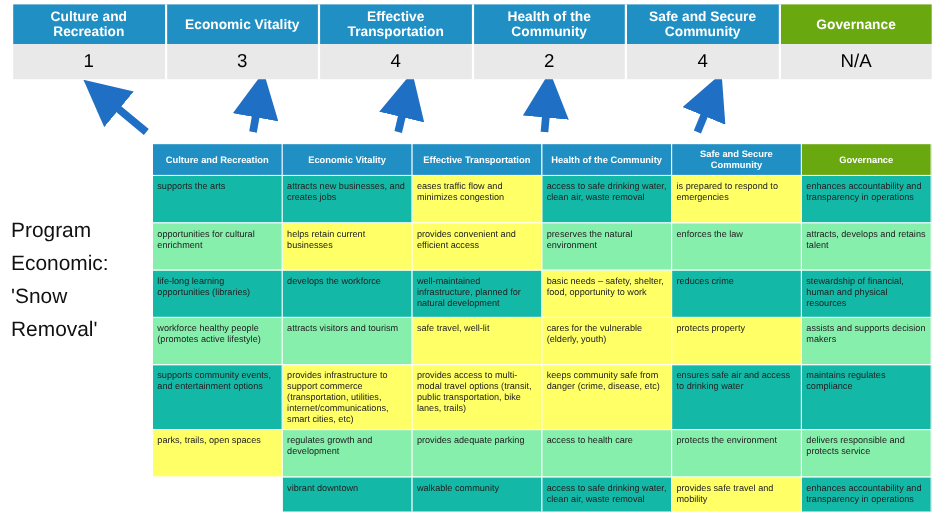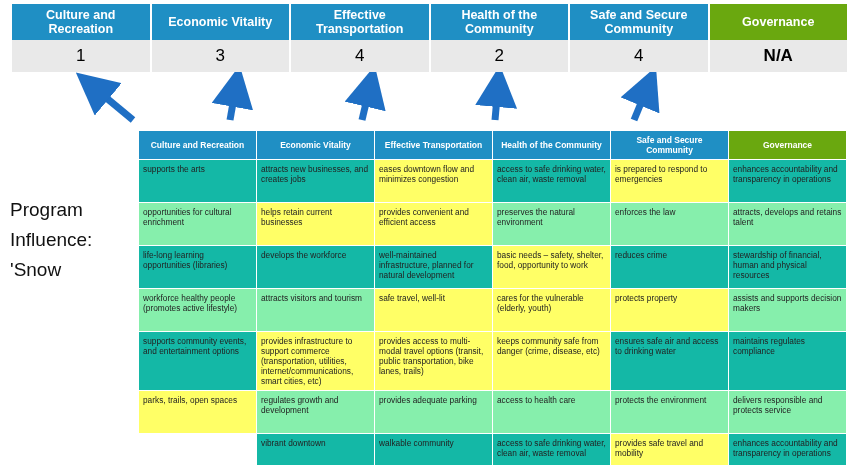--- a/index.html
+++ b/index.html
@@ -57,21 +57,21 @@
   .score-cell {
     flex: 1 1 0;
     display: flex;
     align-items: center;
     justify-content: center;
     font-size: 17px;
     color: #000000;
     box-sizing: border-box;
     border-right: 2px solid #ffffff;
   }
-  .score-cell:last-child { border-right: none; font-weight: bold; }
+  .score-cell:last-child { border-right: none; }
 
   
   #arrows {
     position: absolute;
     left: 0;
     top: 72px;
     width: 859px;
     height: 60px;
   }
 
@@ -167,22 +167,23 @@
     <line x1="133" y1="48" x2="92" y2="14"></line>
     <line x1="230" y1="48" x2="236" y2="14"></line>
     <line x1="362" y1="48" x2="370" y2="14"></line>
     <line x1="495" y1="48" x2="498" y2="14"></line>
     <line x1="634" y1="48" x2="648" y2="14"></line>
   </g>
 </svg>
 
 <div id="caption">
   <div>Program</div>
-  <div>Influence:</div>
+  <div>Economic:</div>
   <div>'Snow</div>
+  <div>Removal'</div>
 </div>
 
 <table id="matrix">
   <colgroup>
     <col style="width:107px">
       <col style="width:107px">
       <col style="width:107px">
     <col style="width:107px">
       <col style="width:107px">
       <col style="width:107px">
@@ -194,21 +195,21 @@
       <th>Effective Transportation</th>
       <th>Health of the Community</th>
       <th>Safe and Secure Community</th>
       <th class="gov">Governance</th>
     </tr>
   </thead>
   <tbody id="matrix-body">
       <tr>
         <td>supports the arts</td>
         <td>attracts new businesses, and creates jobs</td>
-        <td class="hl">eases downtown flow and minimizes congestion</td>
+        <td class="hl">eases traffic flow and minimizes congestion</td>
         <td>access to safe drinking water, clean air, waste removal</td>
         <td class="hl">is prepared to respond to emergencies</td>
         <td>enhances accountability and transparency in operations</td>
       </tr>
       <tr class="alt">
         <td>opportunities for cultural enrichment</td>
         <td class="hl">helps retain current businesses</td>
         <td class="hl">provides convenient and efficient access</td>
         <td>preserves the natural environment</td>
         <td>enforces the law</td>

